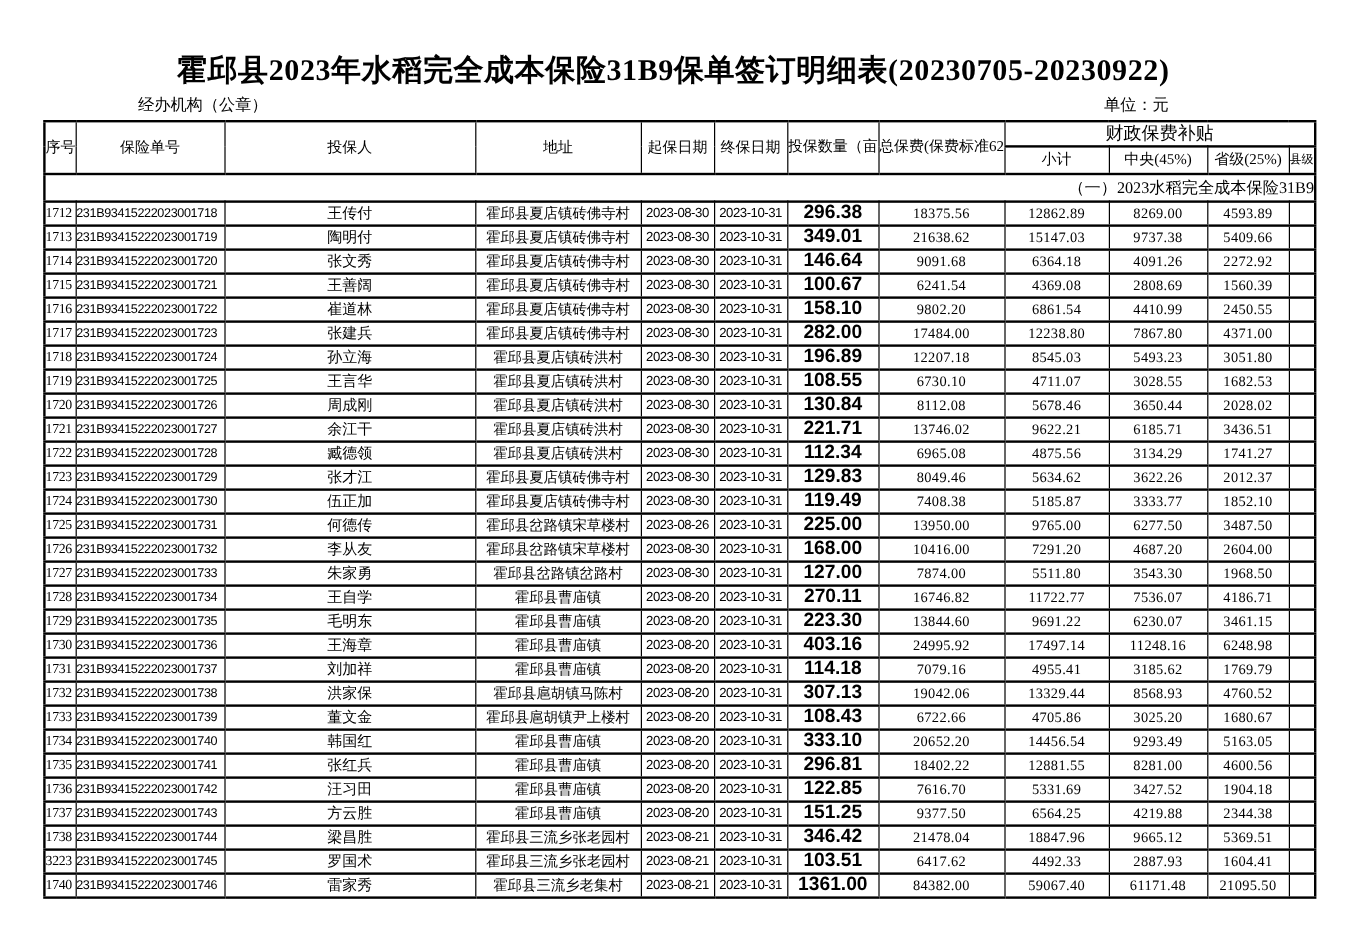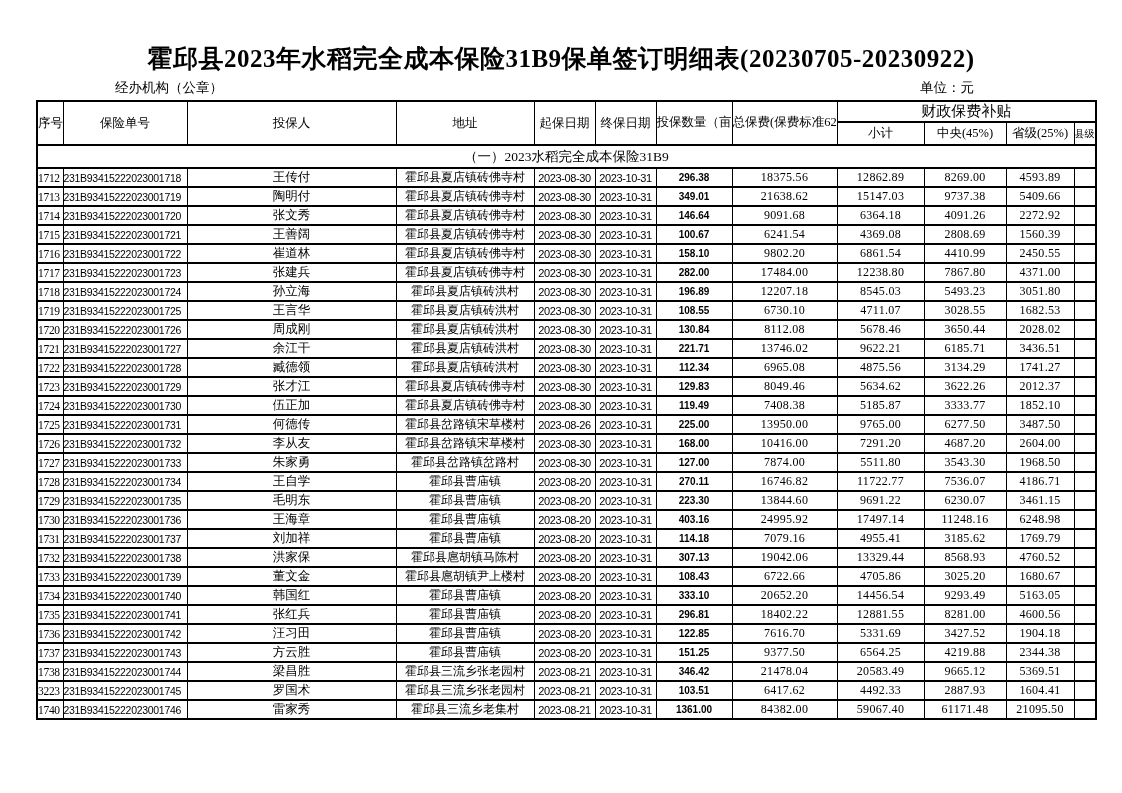--- a/index.html
+++ b/index.html
@@ -46,31 +46,31 @@
     font-family:"Liberation Serif", serif;
     vertical-align:middle;
   }
   th.wrap { white-space:normal; line-height:1.25; }
   th.h-group { height:18px; font-size:15px;margin-left:43px; }
   tr.subhead th { height:21px; }
   th.h-county { font-size:10px; line-height:1.1; white-space:normal; }
   td.section {
     font-size:13.5px;
     height:21px;
-    text-align:center;
+    text-align:right;
     padding-left:6px;
     font-family:"Liberation Serif", serif;
   }
   tr.data td { height:17px; vertical-align:middle; }
   td.c-seq   { font-family:"Liberation Serif", serif; font-size:11.5px; letter-spacing:-0.3px; }
   td.c-policy{ font-family:"Liberation Sans", sans-serif; font-size:10.5px; letter-spacing:-0.3px; text-align:left; padding-left:2px; }
   td.c-name  { font-family:"Liberation Sans", sans-serif; font-size:12.5px; text-align:center; padding-left:3px; }
   td.c-addr  { font-family:Liberation Mono, monospace; font-size:12px;  text-align:center; padding-left:2px; }
   td.c-date  { font-family:"Liberation Sans", sans-serif; font-size:11px; letter-spacing:-0.4px; text-align:center; padding-left:1px;margin-left:26px; }
-  td.c-qty   { font-family:"Liberation Sans", sans-serif; font-size:10px; text-align:center; font-weight:600; }
+  td.c-qty   { font-family:"Liberation Sans", sans-serif; font-size:16px; text-align:center; font-weight:600; }
   td.c-money { font-family:"Liberation Serif", serif; font-size:12px; text-align:center; letter-spacing:0.3px; }
   td.c-county{ }
 </style>
 </head>
 <body>
 
 <div class="title">霍邱县2023年水稻完全成本保险31B9保单签订明细表(20230705-20230922)</div>
 
 <div class="subrow">
   <span>经办机构（公章）</span>
@@ -481,21 +481,21 @@
       </tr>
       <tr class="data">
         <td class="c-seq">1738</td>
         <td class="c-policy">231B93415222023001744</td>
         <td class="c-name">梁昌胜</td>
         <td class="c-addr">霍邱县三流乡张老园村</td>
         <td class="c-date">2023-08-21</td>
         <td class="c-date">2023-10-31</td>
         <td class="c-qty">346.42</td>
         <td class="c-money">21478.04</td>
-        <td class="c-money">20583.49</td>
+        <td class="c-money">18847.96</td>
         <td class="c-money">9665.12</td>
         <td class="c-money">5369.51</td>
         <td class="c-county"></td>
       </tr>
       <tr class="data">
         <td class="c-seq">3223</td>
         <td class="c-policy">231B93415222023001745</td>
         <td class="c-name">罗国术</td>
         <td class="c-addr">霍邱县三流乡张老园村</td>
         <td class="c-date">2023-08-21</td>

